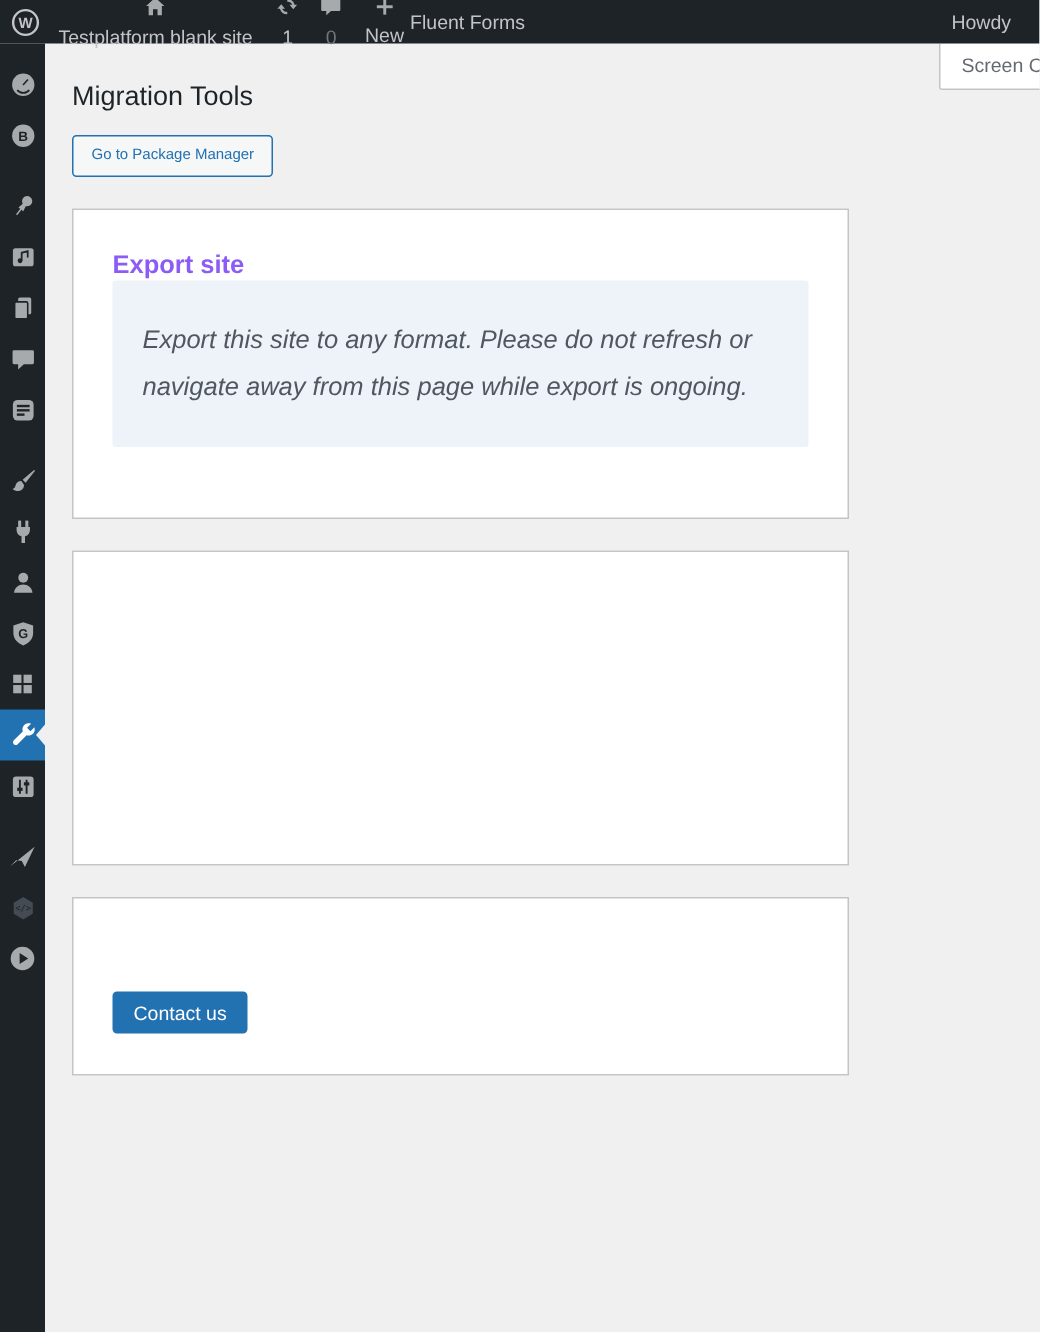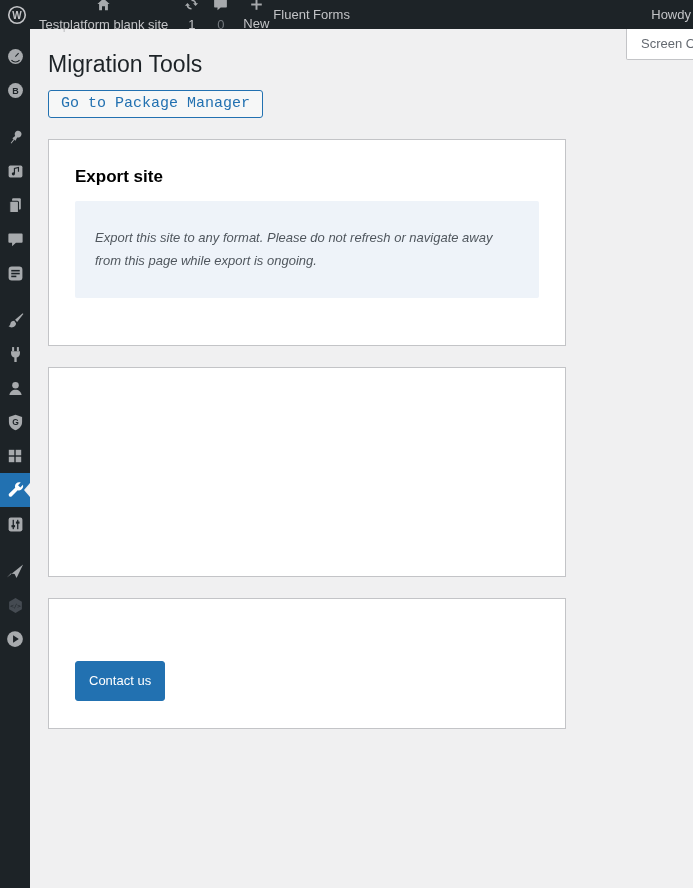--- a/index.html
+++ b/index.html
@@ -13,21 +13,21 @@
 
   
   .adminbar {
     position:absolute; top:0; left:0; width:693px; height:29px;
     background:#1d2327; color:#c3c4c7;
     display:flex; align-items:center; z-index:20;
   }
   .ab-item { display:flex; align-items:center; gap:5px; font-size:13px; color:#c3c4c7; cursor:pointer;flex-direction:column; }
   .ab-icon { display:flex; align-items:center; }
   .ab-count-dim { color:#72777c; }
-  .ab-howdy { margin-left:auto; margin-right:2px; white-space:nowrap; }
+  .ab-howdy { margin-left:auto; margin-right:19px; white-space:nowrap; }
 
   
   .sidebar {
     position:absolute; top:29px; left:0; bottom:0; width:30px;
     background:#1d2327; padding-top:10px; z-index:10;
   }
   .sb-item {
     width:30px; height:34px; display:flex; align-items:center; justify-content:center;
     cursor:pointer; position:relative;
   }
@@ -42,57 +42,57 @@
   .screen-options {
     position:absolute; top:29px; left:626px; width:120px; height:31px;
     background:#fff; border:1px solid #c3c4c7; border-top:none;
     border-radius:0 0 2px 2px;
     font-size:13px; color:#646970; line-height:29px; padding:0 14px;
     cursor:pointer; z-index:15; white-space:nowrap;
   }
 
   
   .content { position:absolute; top:29px; left:30px; width:663px; padding:0 18px; }
-  h1.page-title { margin-top:21px; font-size:23px; font-weight:400; color:#1d2327; line-height:29px; }
+  h1.page-title { margin-top:21px; font-size:18px; font-weight:400; color:#1d2327; line-height:29px; }
 
   .notice-error {
     margin-top:11px; background:#fff;
     border:1px solid #c3c4c7; border-left:4px solid #d63638;
     box-shadow:0 1px 1px rgba(0,0,0,.04);
     padding:11px 15px; min-height:62px;
     font-size:13px; line-height:1.62; color:#3c434a;
   }
   .notice-error b { color:#1d2327; }
   .notice-error code {
     font-family:"DejaVu Sans Mono","Liberation Mono",monospace;
     font-size:12.5px; background:#ebebec; padding:1px 4px; color:#3c434a;
   }
 
   .btn-row { margin-top:11px; }
   .btn-secondary {
     display:inline-block; height:28px; line-height:26px; padding:0 12px;
     background:#f6f7f7; border:1px solid #2271b1; border-radius:3px;
-    color:#2271b1; font-size:15px; font-family:Liberation Mono, monospace; cursor:pointer;
+    color:#2271b1; font-size:10px; font-family:Liberation Sans, sans-serif; cursor:pointer;
   }
 
   .card {
     width:518px; margin-top:21px; background:#fff;
     border:1px solid #c3c4c7; padding:27px 26px;
   }
   .card:nth-of-type(1){ height:198px; }
   .card:nth-of-type(2){ height:207px; }
   .card:nth-of-type(3){ height:210px; margin-bottom:20px; }
-  .card h2 { font-size:17px; font-weight:700; color:#000000; }
+  .card h2 { font-size:17px; font-weight:700; color:#8b5cf6; }
   .info-box {
-    margin-top:14px; background:#eef3f9; border-radius:2px;
-    padding:25px 20px; font-size:13px; font-style:italic;
+    background:#eef3f9; border-radius:2px;
+    padding:25px 20px; font-size:17px; font-style:italic;
     color:#50575e; line-height:1.8;
   }
   .btn-primary {
-    display:inline-block; margin-top:35px; height:40px; line-height:28px; padding:0 13px;
+    display:inline-block; margin-top:35px; height:28px; line-height:28px; padding:0 13px;
     background:#2271b1; border:1px solid #2271b1; border-radius:3px;
     color:#fff; font-size:13px; font-family:inherit; cursor:pointer;
   }
 
   svg { display:block; }
 </style>
 </head>
 <body>
 
 <div class="adminbar">

